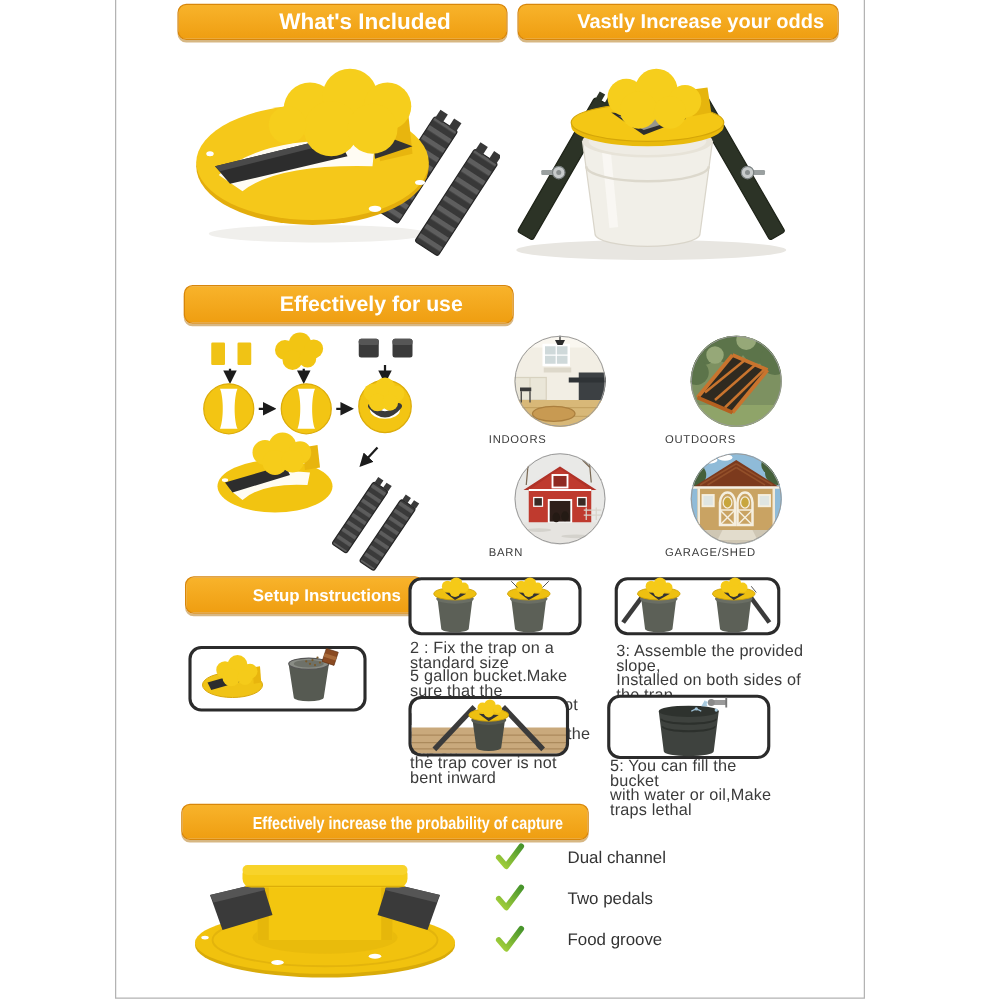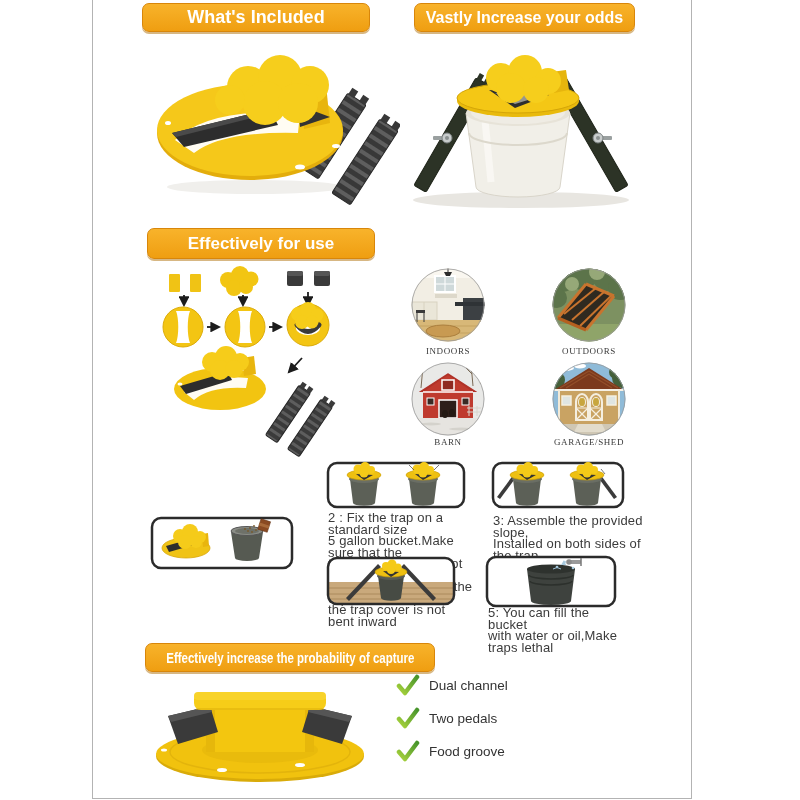--- a/index.html
+++ b/index.html
@@ -4,45 +4,46 @@
 <style>
   html,body{margin:0;padding:0;background:#fff;}
   .page{position:relative;width:800px;height:800px;background:#ffffff;overflow:hidden;
         font-family:"Liberation Sans",sans-serif;}
   .frame{position:absolute;left:92px;top:-3px;width:598px;height:800px;
          border:1px solid #b3b3b3;}
   .banner{position:absolute;background:linear-gradient(#f8b32b,#ef9e11);
           border:1px solid #d8860a;border-radius:7px;
           box-shadow:0 2px 0 rgba(176,112,8,.5);
           color:#fff;font-weight:bold;display:flex;align-items:center;justify-content:center;
-          white-space:nowrap;}
+          white-space:nowrap;padding-left:36px;}
   .b1{left:142px;top:3px;width:226px;height:27px;font-size:18px;}
   .b2{left:414px;top:3px;width:219px;height:27px;font-size:16px;}
   .b3{left:147px;top:228px;width:226px;height:29px;font-size:17px;}
   .b4{left:410px;top:228px;width:228px;height:29px;font-size:16px;}
   .b5{left:148px;top:461px;width:153px;height:28px;font-size:13.5px;}
   .b6{left:145px;top:643px;width:288px;height:27px;font-size:14px;}
   .b6 span{display:inline-block;transform:scaleX(.82);transform-origin:center;}
   .img{position:absolute;}
-  .loc-label{position:absolute;width:114px;text-align:center;font-size:9px;
-             letter-spacing:.6px;color:#3a3a3a;font-family:Liberation Serif, serif;}
+  .loc-label{position:absolute;width:114px;font-size:9px;
+             letter-spacing:.6px;color:#3a3a3a;}
   .step-text{position:absolute;font-size:13px;line-height:11.5px;color:#3b3b3b;
              letter-spacing:.15px;white-space:pre-line;}
   .feature{position:absolute;display:flex;align-items:center;gap:9px;}
-  .feature-label{font-size:13.5px;color:#333;}
+  .feature-label{font-size:13.5px;color:#333;margin-left:25px;}
 </style>
 </head>
 <body>
 
 <div class="page">
   <div class="frame"></div>
 
   <div class="banner b1">What's Included</div>
   <div class="banner b2">Vastly Increase your odds</div>
   <div class="banner b3">Effectively for use</div>
+  <div class="banner b5">Setup Instructions</div>
   <div class="banner b6">
     <span>Effectively increase the probability of capture</span>
   </div>
 
   <svg class="img" style="left:150px;top:45px" width="250" height="165" viewBox="0 0 250 165">
     <defs>
       <pattern id="rungsA" width="22" height="9" patternUnits="userSpaceOnUse">
         <rect width="22" height="9" fill="#383838"></rect>
           <rect width="22" height="4" fill="#5e5e5e"></rect>
       </pattern>

